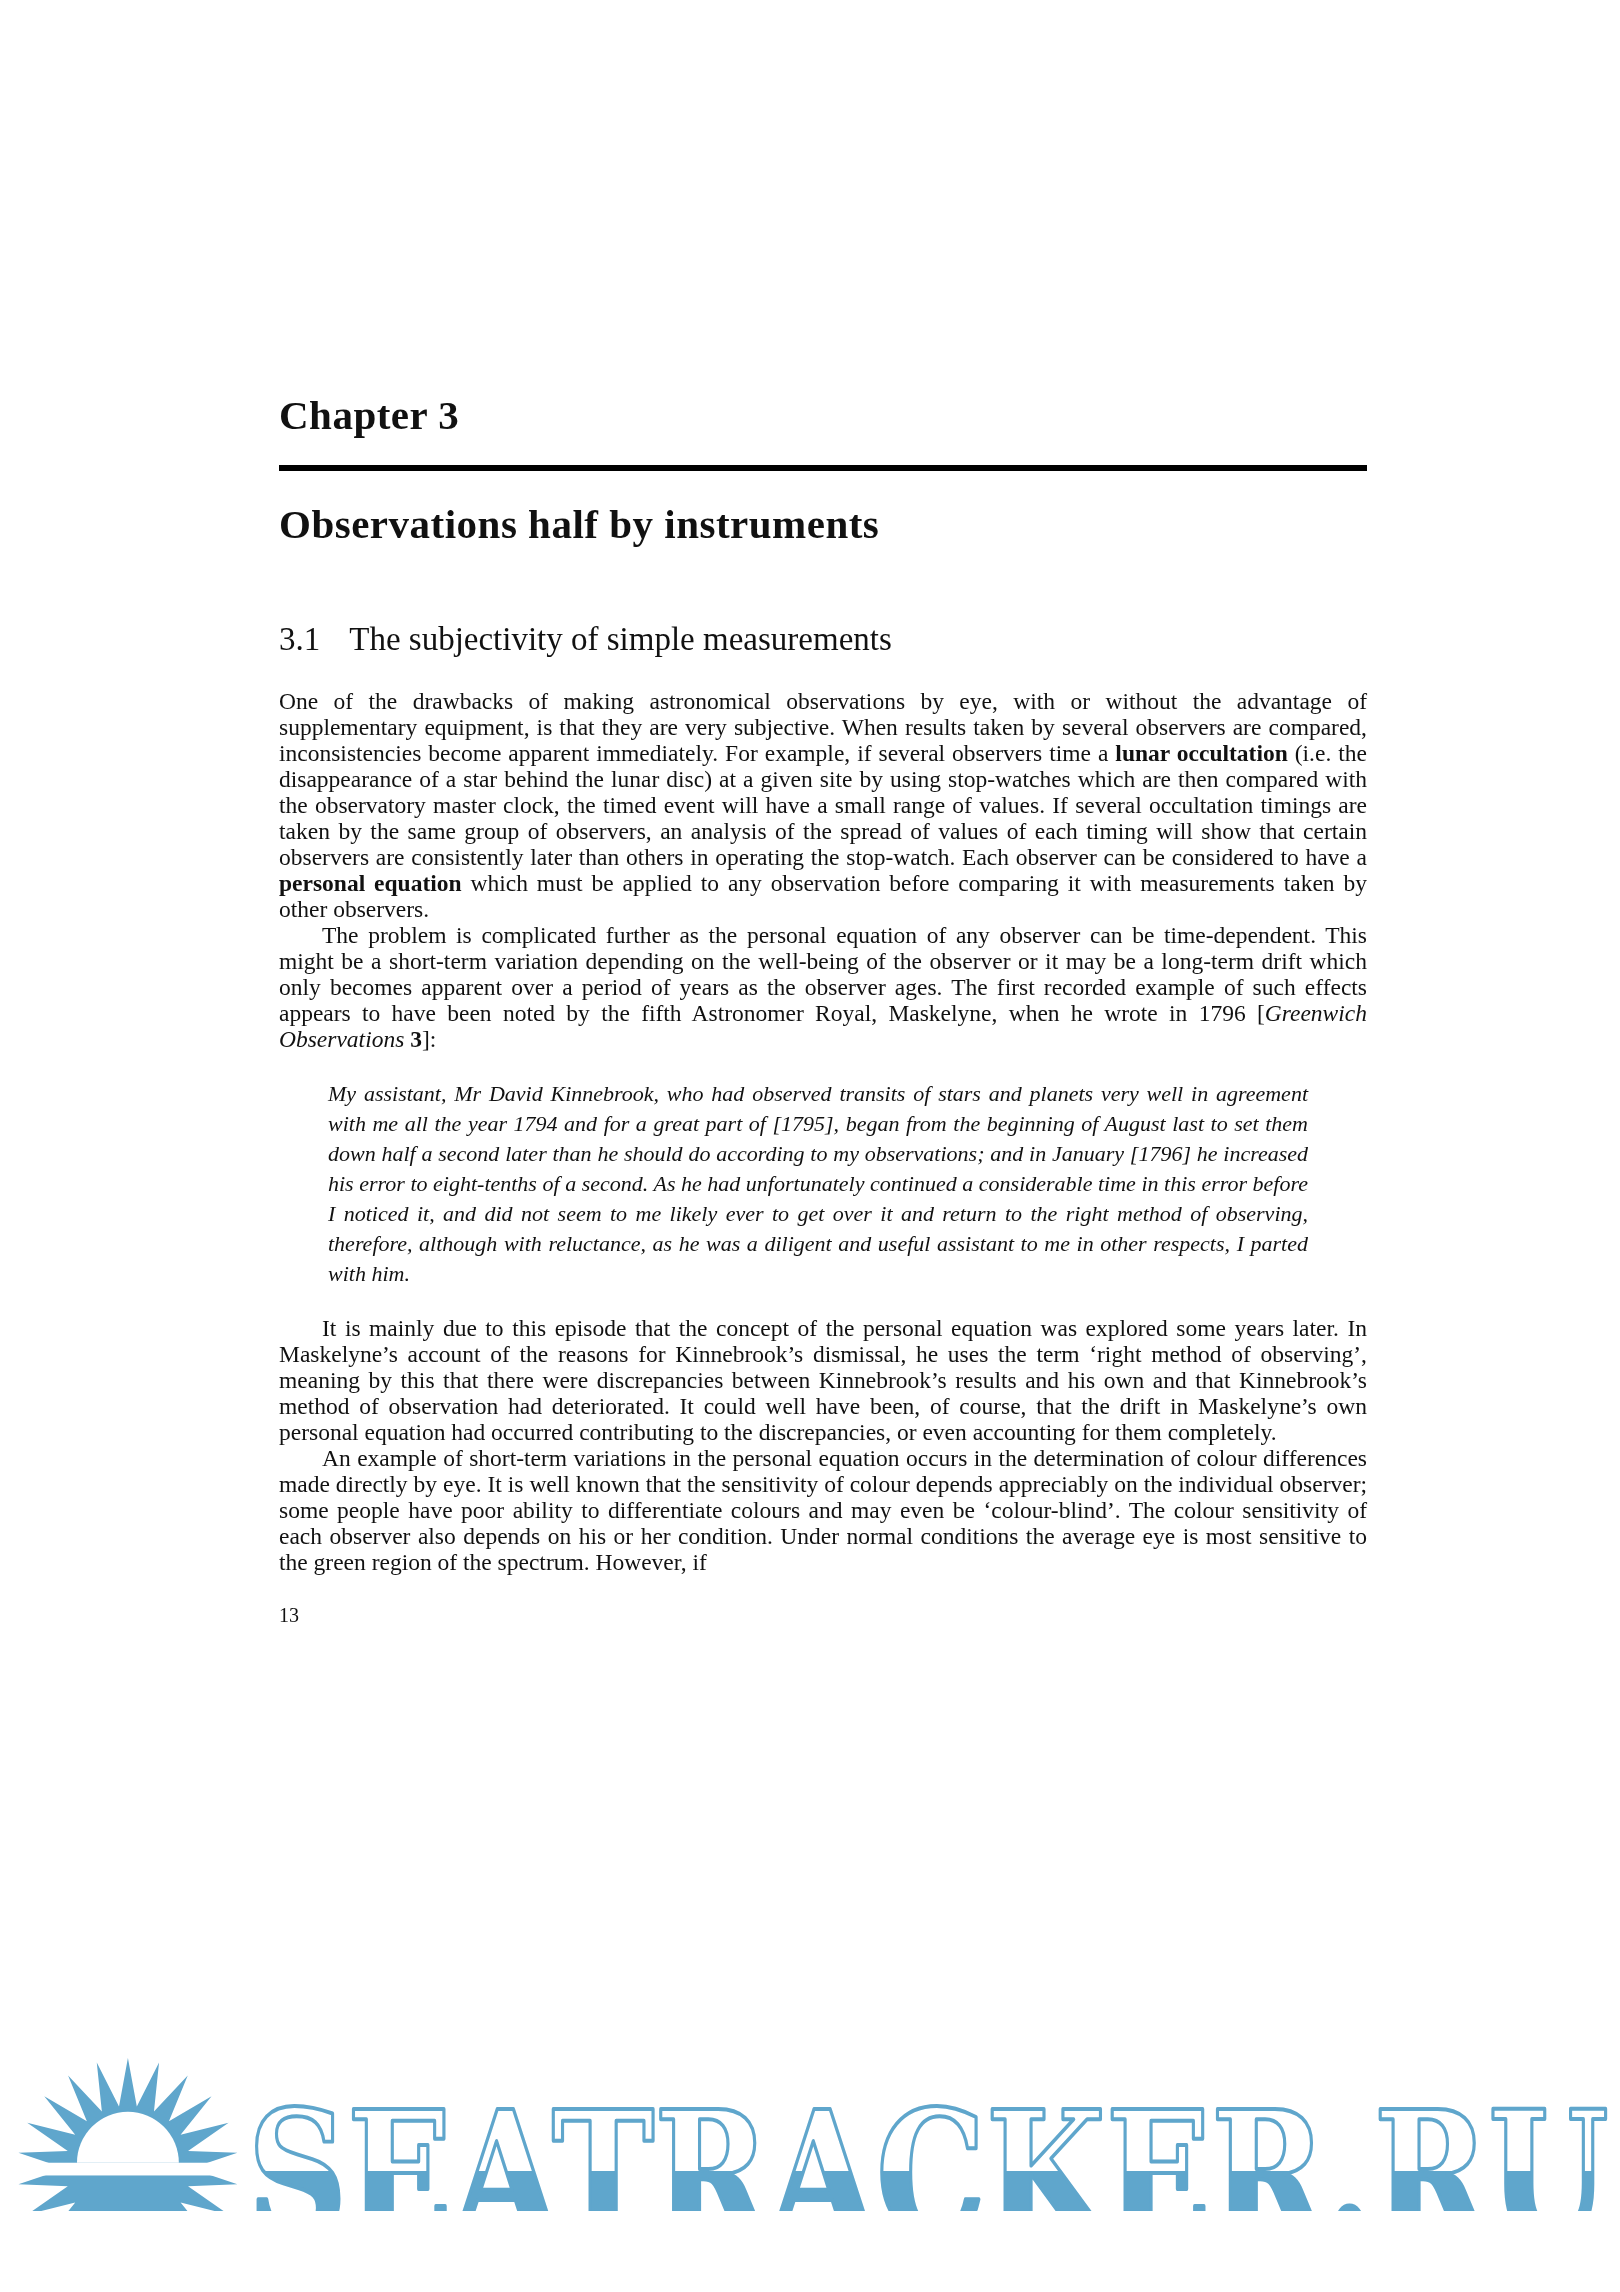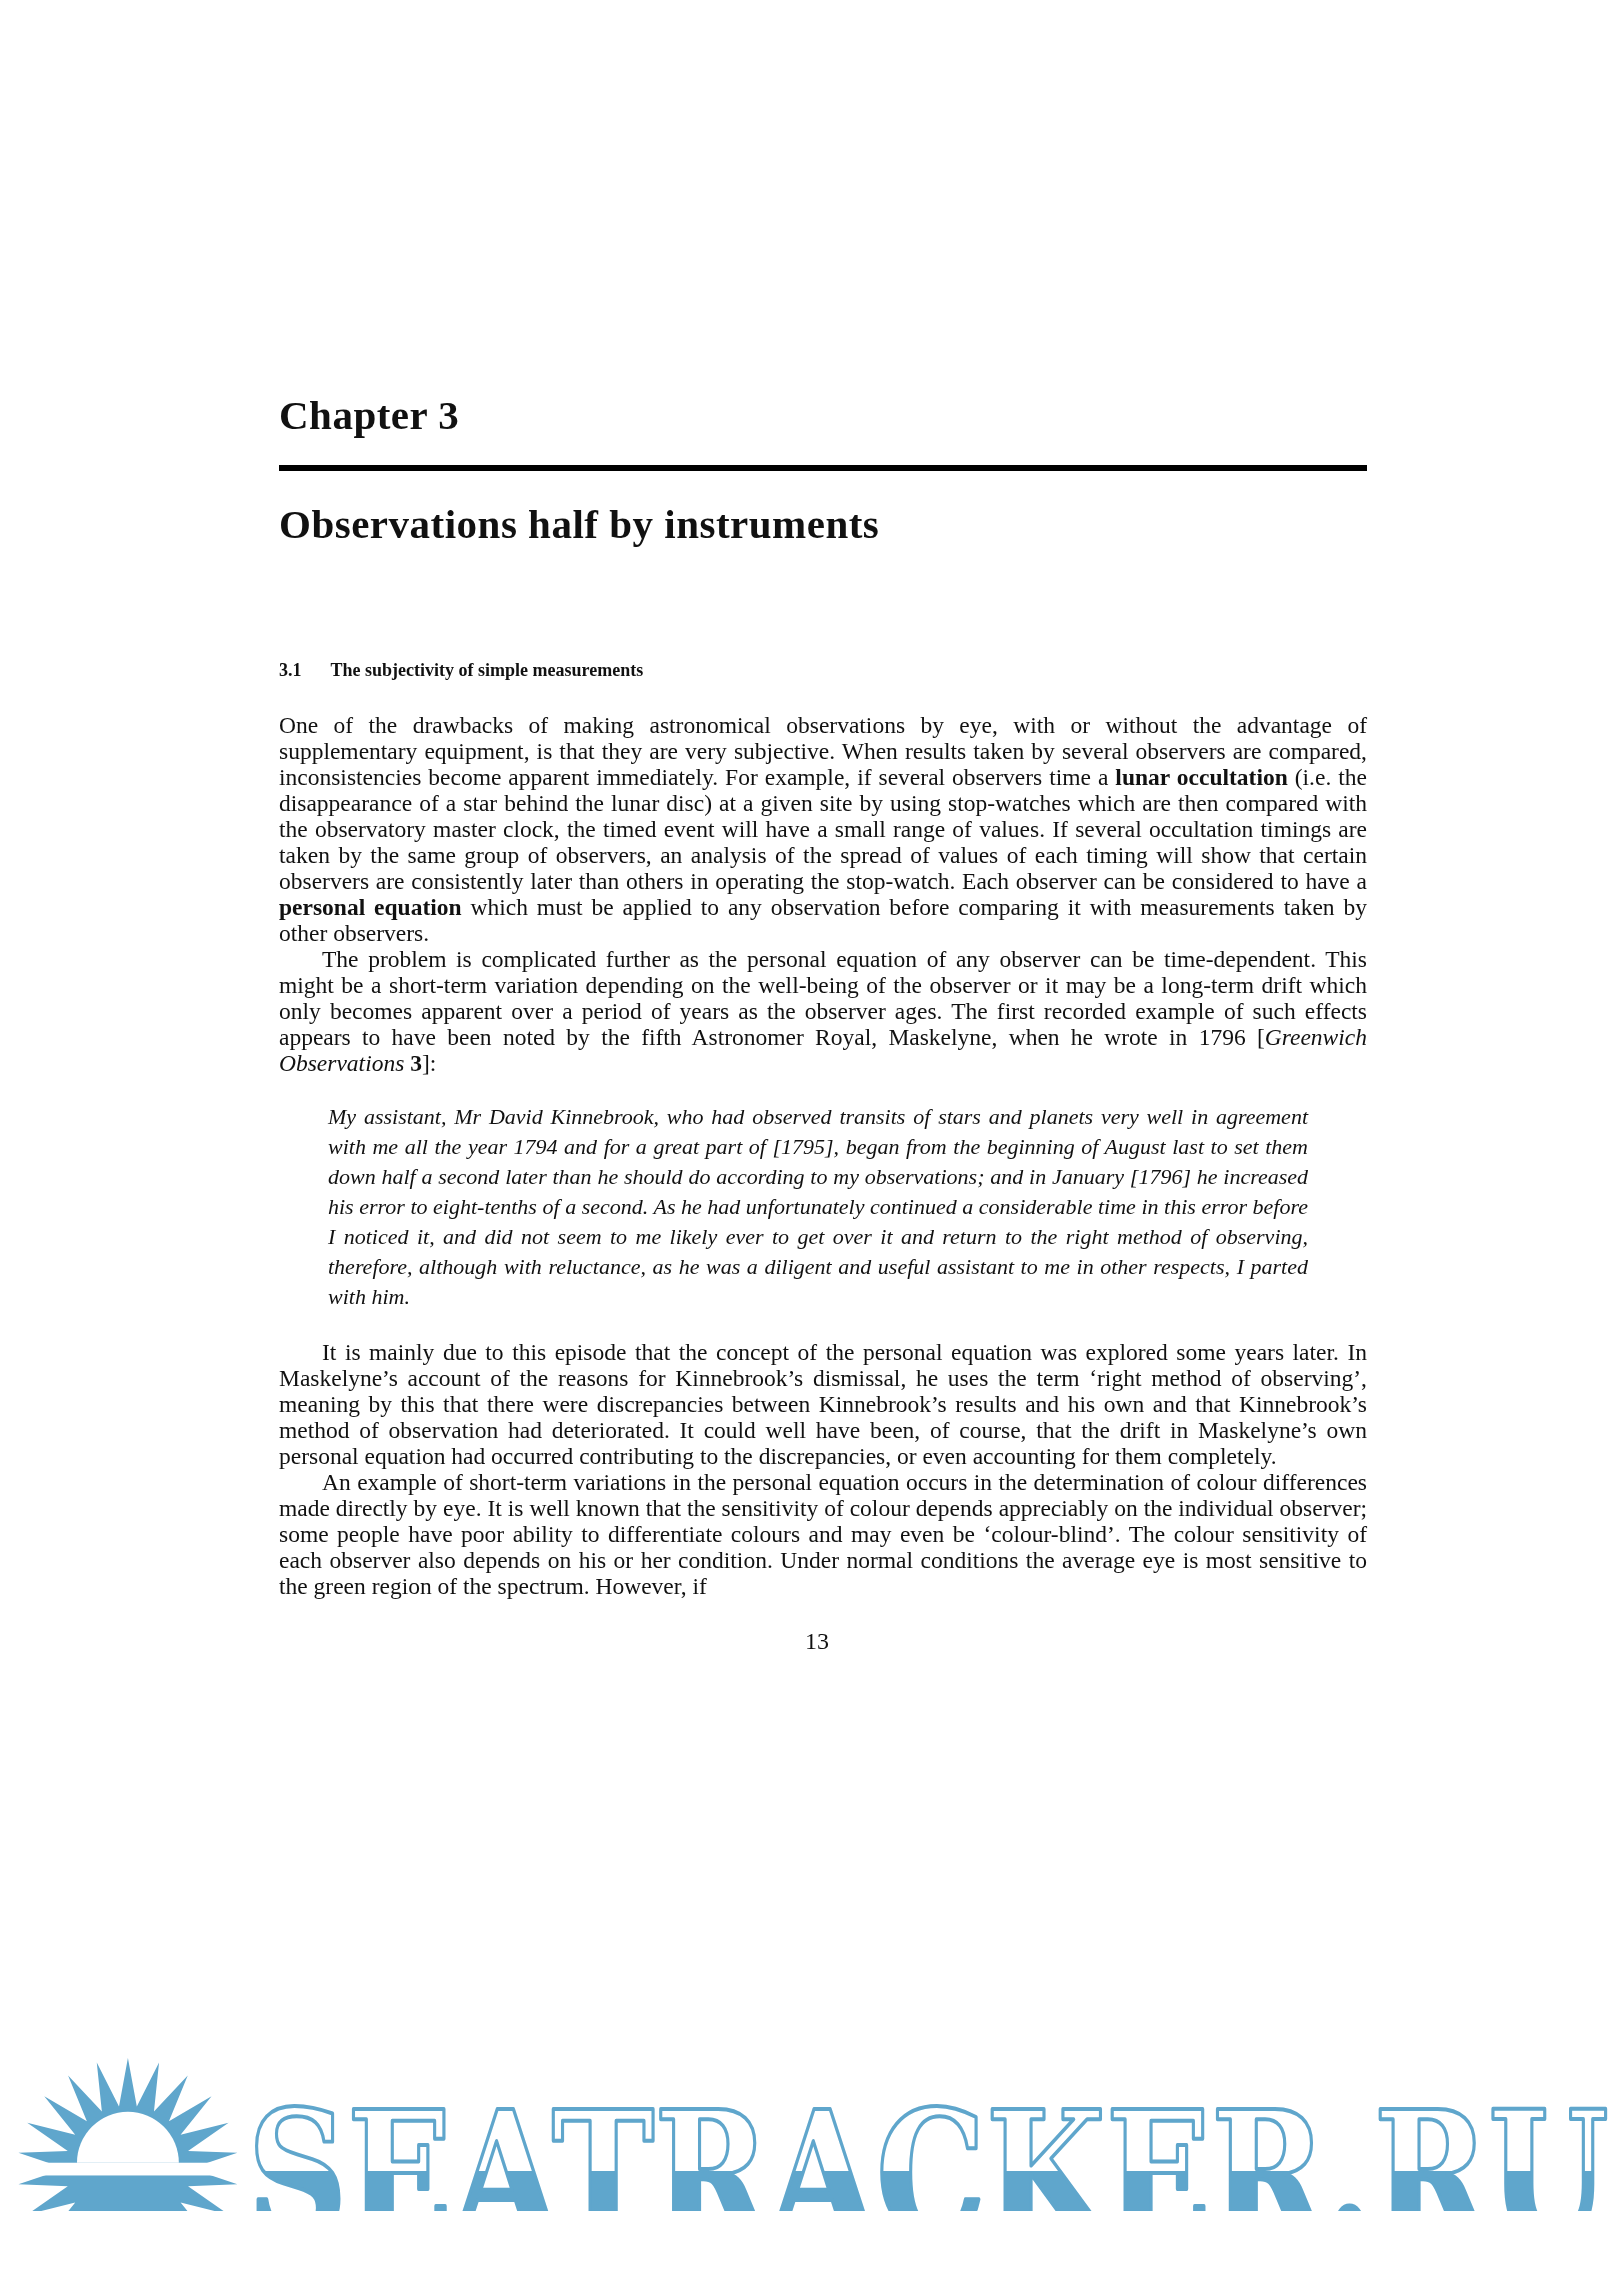--- a/index.html
+++ b/index.html
@@ -31,23 +31,23 @@
     margin-top: 29px;
   }
   .title {
     font-size: 41px;
     font-weight: bold;
     line-height: 1;
     margin: 33px 0 0 0;
     letter-spacing: 0.5px;
   }
   .section-heading {
-    margin-top: 116px;
-    font-size: 18px;
-    font-weight: bold;
+    margin-top: 76px;
+    font-size: 33px;
+    font-weight: normal;
     line-height: 1.1;
   }
   .sec-num { margin-right: 29px; }
   .body-text {
     margin-top: 31px;
   }
   .body-text p {
     font-size: 23.5px;
     line-height: 26px;
     text-align: justify;
@@ -58,22 +58,22 @@
     font-size: 22px;
     line-height: 30px;
     text-align: justify;
     margin: 26.5px 59px 26.5px 49px;
     font-style: italic;
   }
   .body-text .b { font-weight: bold; }
   .body-text .i { font-style: italic; }
   .pagenum {
     margin-top: 29px;
-    text-align: center;
-    font-size: 24px;
+    text-align: left;
+    font-size: 20px;
     padding-right: 11.8px;
   }
   .watermark {
     position: absolute;
     left: 0;
     top: 2008px;
     width: 1620px;
     height: 284px;
     display: block;
   }

